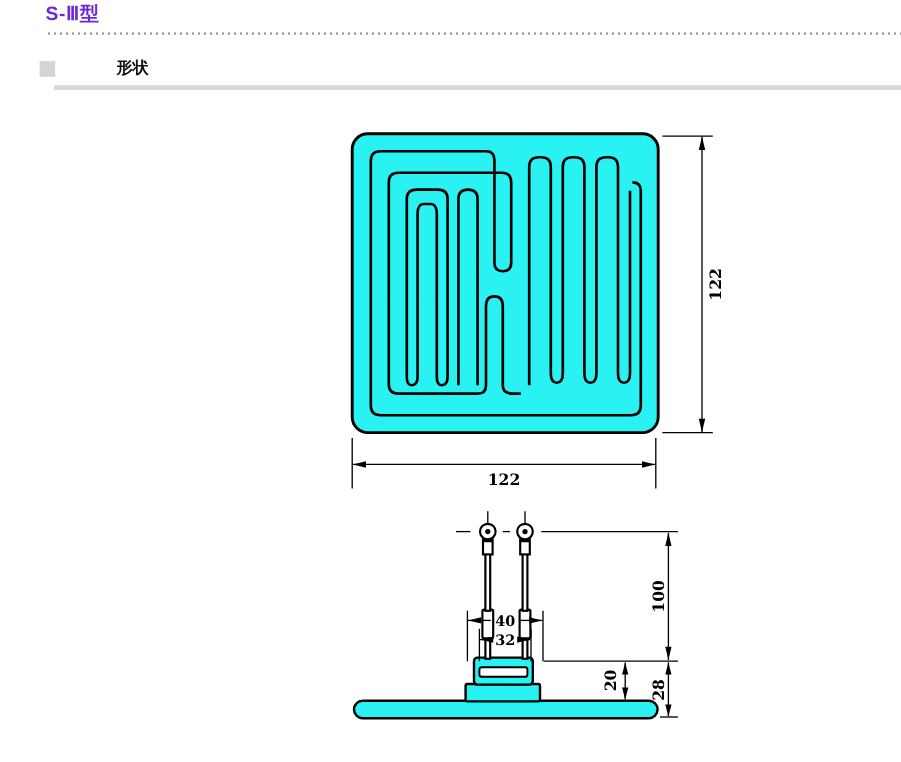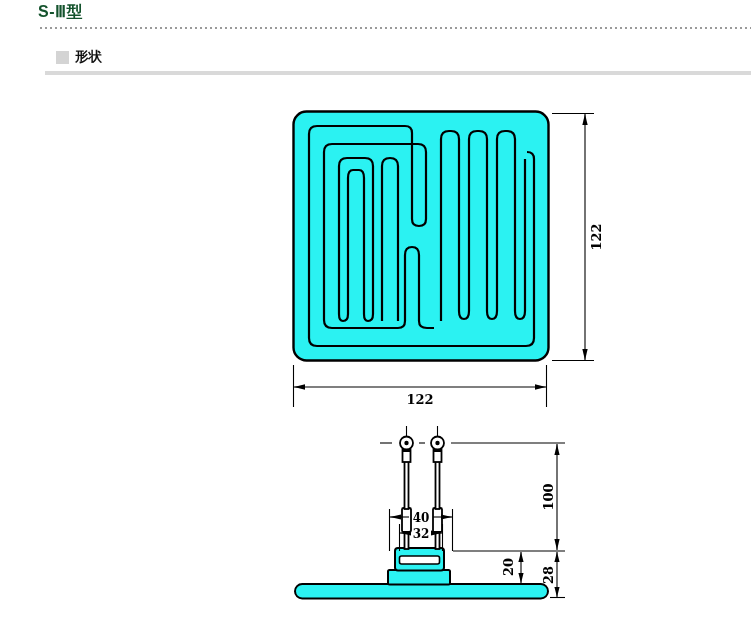--- a/index.html
+++ b/index.html
@@ -12,30 +12,30 @@
   html,body{margin:0;padding:0;}
   body{
     position:relative;
     width:751px;height:635px;
     background:#ffffff;
     font-family:"Liberation Sans",sans-serif;
     overflow:hidden;
   }
   .page-title{
     position:absolute;left:38px;top:2px;
-    font-size:16px;font-weight:bold;color:#14532d;
+    font-size:16px;font-weight:bold;color:#6d28d9;
     letter-spacing:0.5px;
   }
   .dotted-sep{
     position:absolute;left:40px;top:27px;width:711px;height:2px;
     background:repeating-linear-gradient(90deg,var(--dots) 0 2px,transparent 2px 5px);
   }
   .section-header{
-    position:absolute;left:56px;top:49px;height:16px;
-    display:flex;align-items:center;
+    position:absolute;left:33px;top:49px;height:16px;
+    display:flex;align-items:center;gap:45px;
   }
   .section-bullet{
     width:13px;height:13px;background:var(--bullet);
     display:inline-block;
   }
   .section-label{
     margin-left:6px;font-size:13.5px;font-weight:bold;color:#111;
   }
   .section-bar{
     position:absolute;left:45px;top:71px;width:706px;height:4px;

